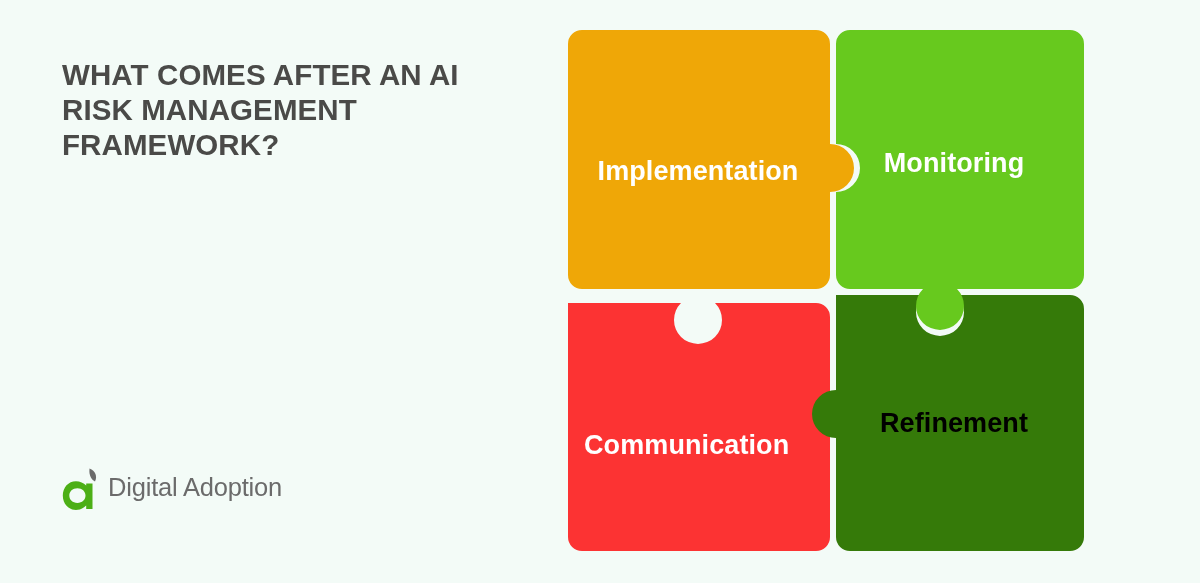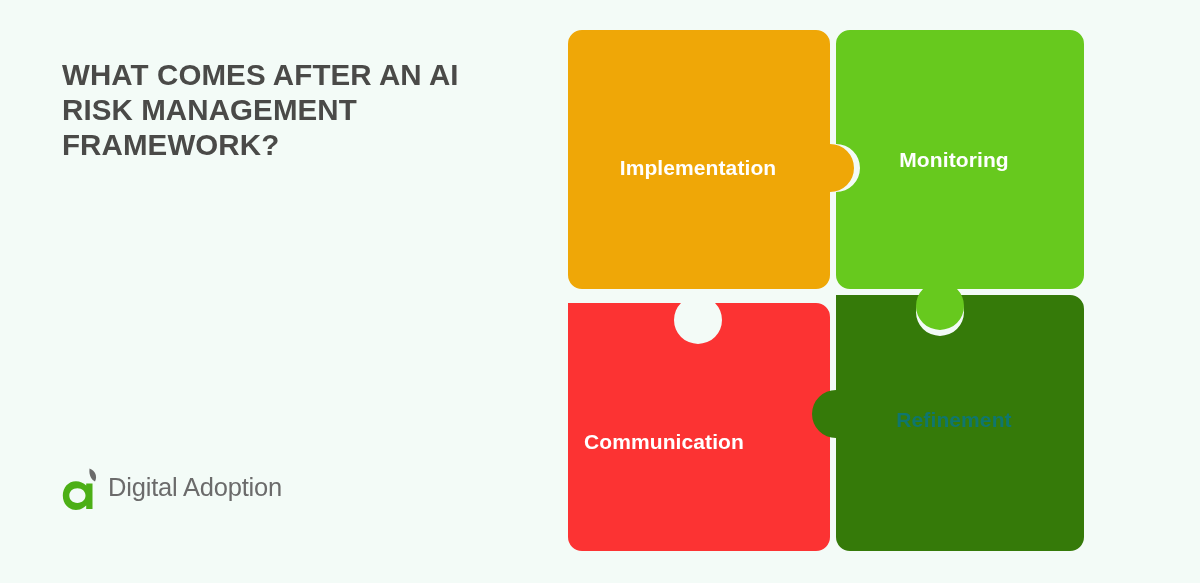--- a/index.html
+++ b/index.html
@@ -80,21 +80,21 @@
     left: 568px;
     top: 30px;
     width: 516px;
     height: 521px;
   }
 
   #puzzle-svg { display: block; width: 516px; height: 521px; }
 
   .piece-label {
     position: absolute;
-    font-size: 21px;
+    font-size: 27px;
     font-weight: bold;
     color: #ffffff;
     white-space: nowrap;
     letter-spacing: 0.1px;
   }
 
   #label-implementation { left: 0px;   top: 126px; width: 260px; text-align: center; }
   #label-monitoring     { left: 256px; top: 118px; width: 260px; text-align: center; }
   #label-communication  { left: 16px;   top: 378px; width: 260px; text-align: left; margin-top: 22px; }
   #label-refinement     { left: 256px; top: 378px; width: 260px; text-align: center; }
@@ -187,16 +187,16 @@
                A 14 14 0 0 1 282 0
                Z"></path>
     </svg>
 
     <div class="piece-label" id="label-implementation" style="color: rgb(255, 255, 255);">Implementation</div>
 
     <div class="piece-label" id="label-monitoring" style="color: rgb(255, 255, 255);">Monitoring</div>
 
     <div class="piece-label" id="label-communication" style="color: rgb(255, 255, 255);">Communication</div>
 
-    <div class="piece-label" id="label-refinement" style="color: #0f766e;">Refinement</div>
+    <div class="piece-label" id="label-refinement" style="color: #000000;">Refinement</div>
 
   </div>
 </div>
 
 </body></html>

